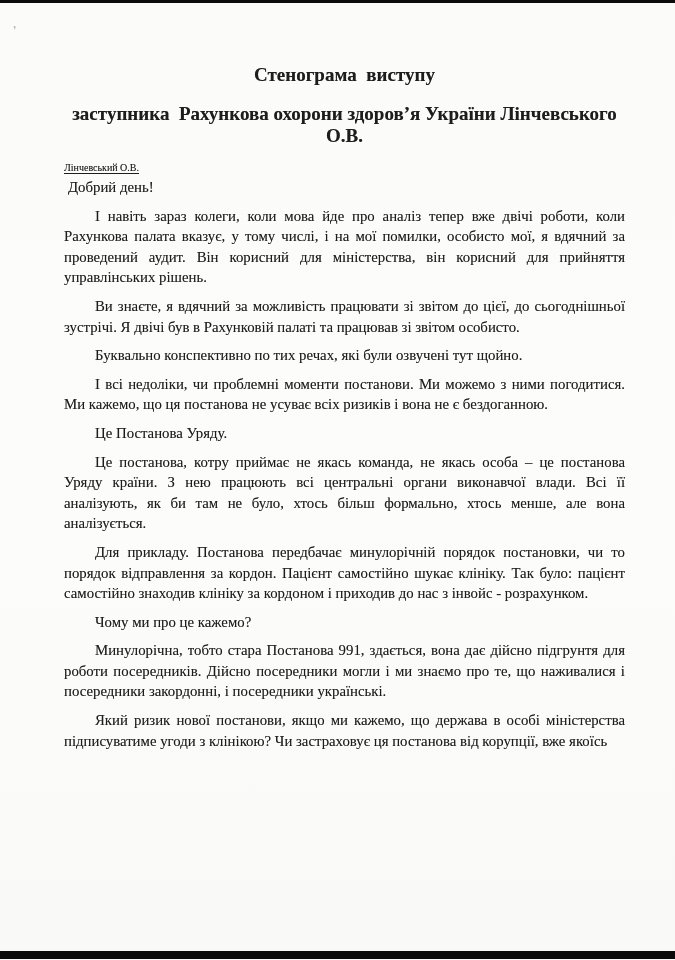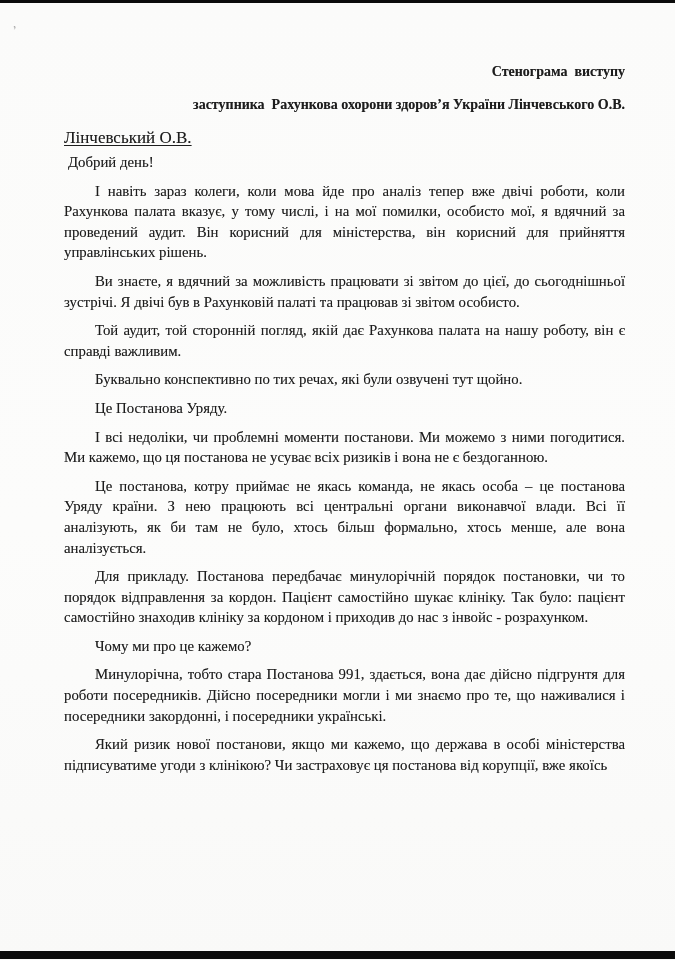--- a/index.html
+++ b/index.html
@@ -27,31 +27,31 @@
     left: 13px;
     color: #a8a8a8;
     font-size: 13px;
     transform: rotate(-12deg);
     letter-spacing: 6px;
   }
   .content {
     padding: 64px 50px 0 64px;
   }
   .title, .subtitle {
-    text-align: right;
-    font-size: 14px;
+    text-align: center;
+    font-size: 19px;
     font-weight: bold;
     margin: 0;
     white-space: pre-wrap;
     text-shadow: 0 0 0.5px rgba(20,20,20,0.45);
   }
   .subtitle { margin-top: 17px; }
   .speaker {
     margin: 15px 0 0;
-    font-size: 17px;
+    font-size: 10px;
     text-decoration: underline;
     text-underline-offset: 2px;
     text-shadow: 0 0 0.5px rgba(20,20,20,0.4);
   }
   .para {
     margin: 8px 0 0;
     font-size: 14.8px;
     line-height: 20.6px;
     text-align: justify;
     text-indent: 31px;
@@ -70,24 +70,23 @@
   <div class="stray-mark">’</div>
 
   <div class="content">
     <h1 class="title">Стенограма  виступу</h1>
     <h2 class="subtitle">заступника  Рахункова охорони здоров’я України Лінчевського О.В.</h2>
     <p class="speaker">Лінчевський О.В.</p>
 
     <p class="para greeting">Добрий день!</p>
     <p class="para">І навіть зараз колеги, коли мова йде про аналіз тепер вже двічі роботи, коли Рахункова палата вказує, у тому числі, і на мої помилки, особисто мої,  я вдячний за проведений аудит. Він корисний для міністерства, він корисний для прийняття управлінських рішень.</p>
     <p class="para">Ви знаєте, я вдячний за можливість працювати зі звітом до цієї, до сьогоднішньої зустрічі. Я двічі був в Рахунковій палаті та працював зі звітом особисто.</p>
-    <p class="para">Той аудит, той сторонній погляд, якій дає  Рахункова палата на нашу роботу, він є справді важливим.</p>
     <p class="para">Буквально конспективно по тих речах, які були озвучені тут щойно.</p>
+    <p class="para">І всі недоліки, чи проблемні моменти постанови. Ми можемо з ними погодитися. Ми кажемо, що ця постанова не усуває всіх ризиків і вона не є бездоганною.</p>
     <p class="para">Це Постанова Уряду.</p>
-    <p class="para">І всі недоліки, чи проблемні моменти постанови. Ми можемо з ними погодитися. Ми кажемо, що ця постанова не усуває всіх ризиків і вона не є бездоганною.</p>
     <p class="para">Це постанова, котру приймає  не якась команда, не якась  особа – це постанова Уряду країни. З нею працюють всі центральні органи виконавчої влади. Всі її аналізують, як би там не було, хтось більш формально, хтось менше, але вона аналізується.</p>
     <p class="para">Для прикладу. Постанова передбачає минулорічній порядок постановки, чи то порядок відправлення за кордон. Пацієнт самостійно шукає клініку. Так було: пацієнт самостійно знаходив клініку за кордоном і приходив до нас з інвойс - розрахунком.</p>
     <p class="para">Чому ми про це кажемо?</p>
     <p class="para">Минулорічна, тобто стара Постанова 991, здається, вона дає дійсно підгрунтя для роботи посередників. Дійсно посередники могли і ми знаємо про те, що наживалися і посередники закордонні, і посередники українські.</p>
     <p class="para">Який ризик нової постанови, якщо ми кажемо, що держава в особі міністерства підписуватиме угоди з клінікою? Чи застраховує ця постанова від корупції, вже якоїсь</p>
   </div>
 
   <div class="scan-bar bottom"></div>
 </div>
 

